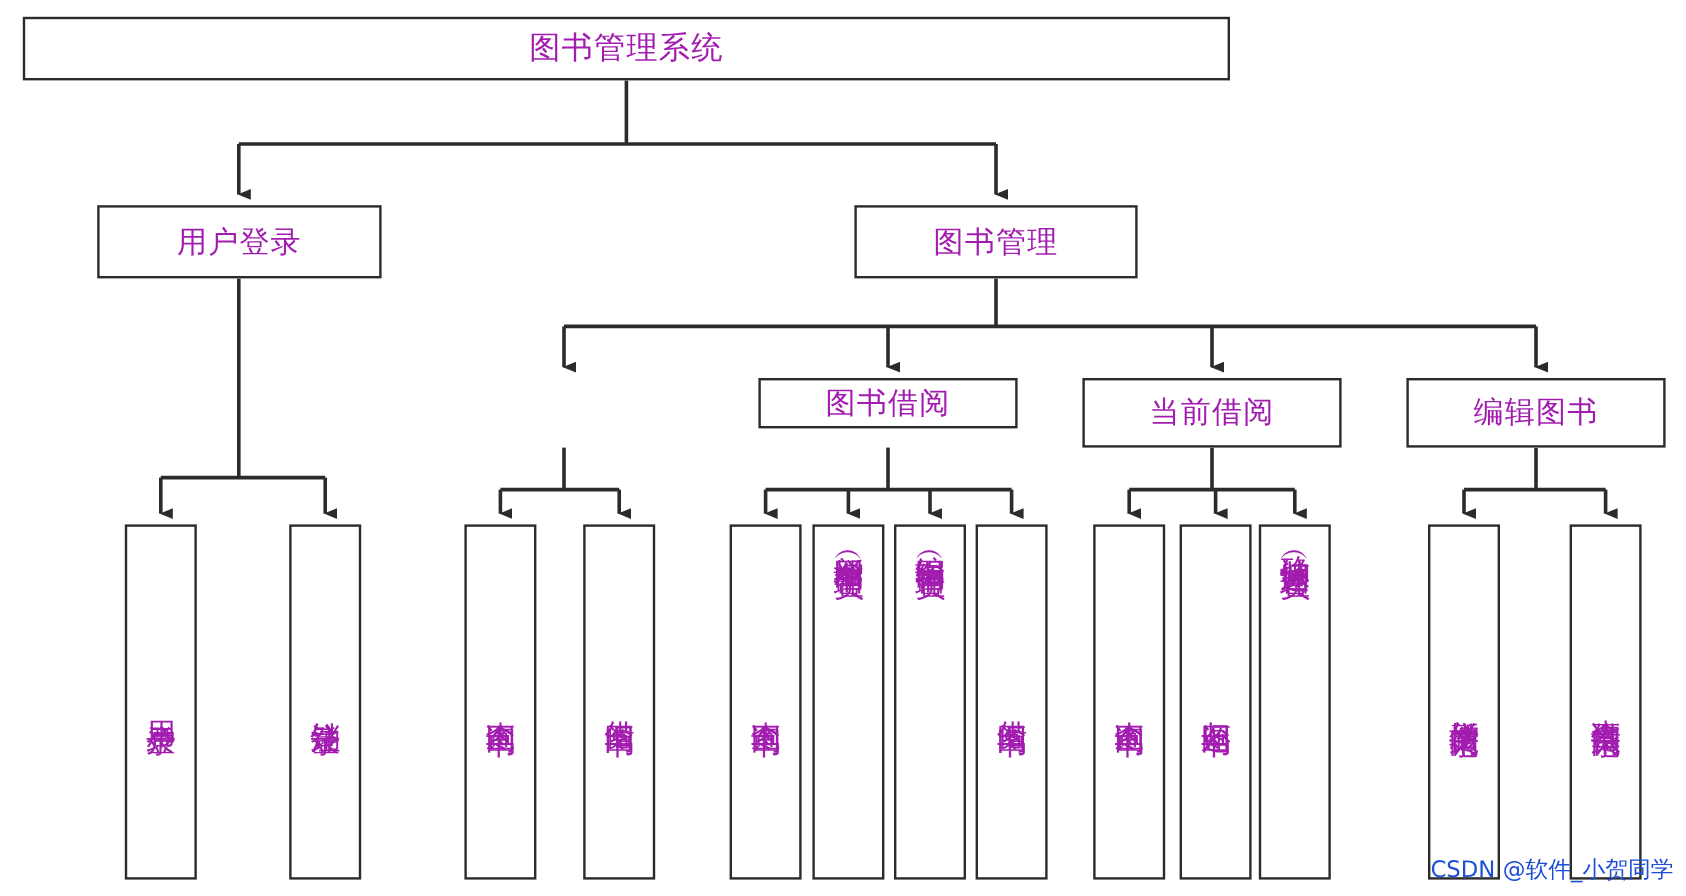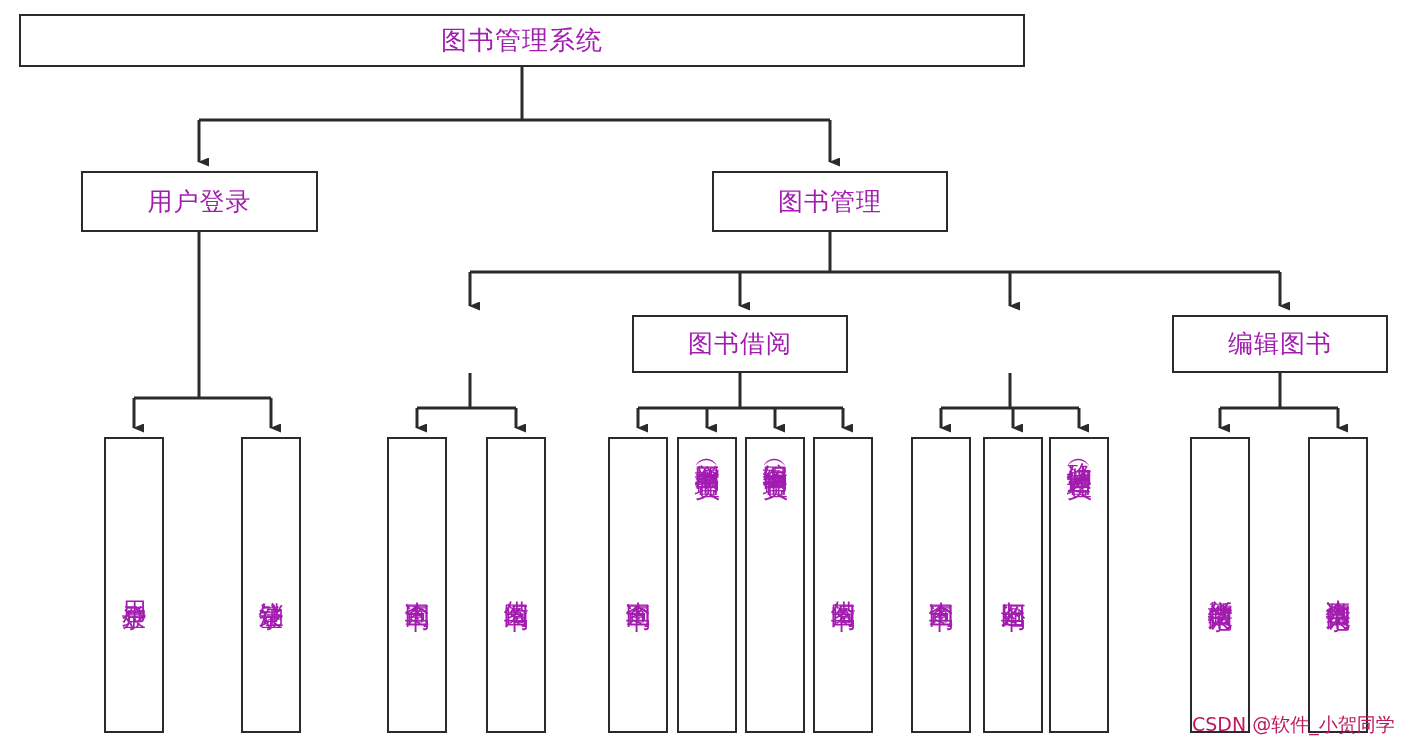--- a/index.html
+++ b/index.html
@@ -53,21 +53,21 @@
     padding: 4px 0;
   }
   .node-v.top-align {
     justify-content: flex-start;
   }
   .watermark {
     position: absolute;
     left: 1192px;
     top: 712px;
     font-size: 19px;
-    color: #be185d;
+    color: #1d4ed8;
     white-space: nowrap;
     font-family: "DejaVu Sans", "Liberation Sans", sans-serif;
   }
 </style>
 </head>
 <body>
 
 <div id="diagram-root">
 
   <svg id="diagram-svg" viewBox="0 0 1405 747">
@@ -125,22 +125,25 @@
     <span>图书管理系统</span>
   </div>
 
   <div class="node node-h" style="left:81px; top:171px; width:237px; height:61px;">
     <span>用户登录</span>
   </div>
   <div class="node node-h" style="left:712px; top:171px; width:236px; height:61px;">
     <span>图书管理</span>
   </div>
 
-  <div class="node node-h" style="left:632px; top:315px; width:216px; height:58px;">
+  <div class="node node-h" style="left:632px; top:315px; width:216px; height:42px;">
     <span>图书借阅</span>
+  </div>
+  <div class="node node-h" style="left:902px; top:315px; width:216px; height:58px;">
+    <span>当前借阅</span>
   </div>
   <div class="node node-h" style="left:1172px; top:315px; width:216px; height:58px;">
     <span>编辑图书</span>
   </div>
 
   <div class="node node-v" style="left:104px; top:437px; width:60px; height:296px;">
     <span>用户登录</span>
   </div>
   <div class="node node-v" style="left:241px; top:437px; width:60px; height:296px;">
     <span>注销登录</span>

